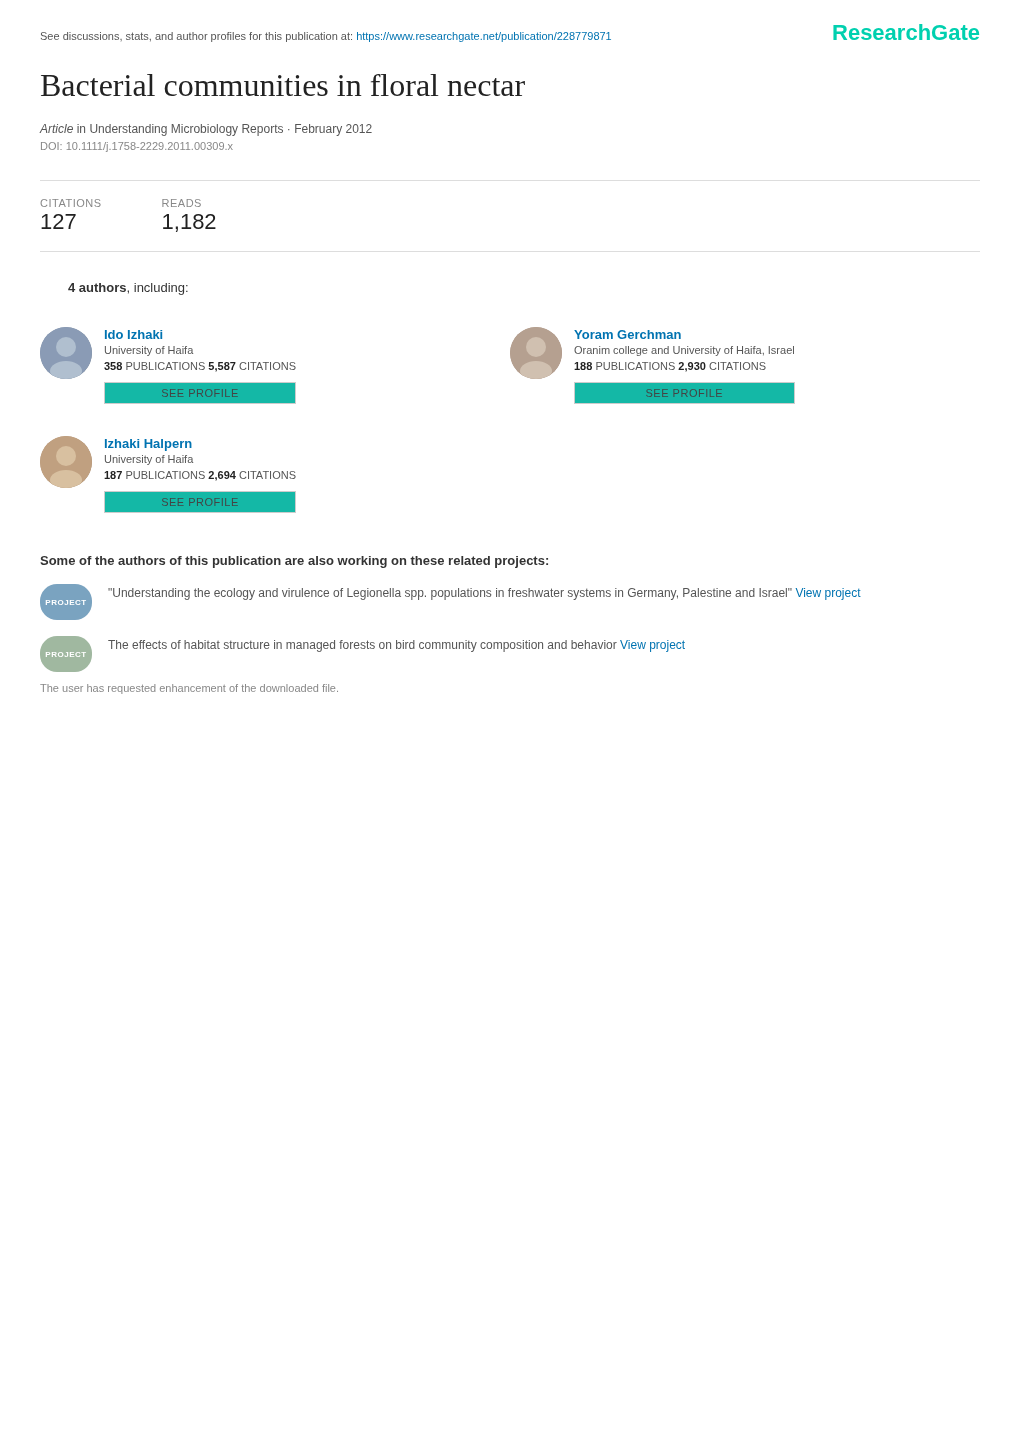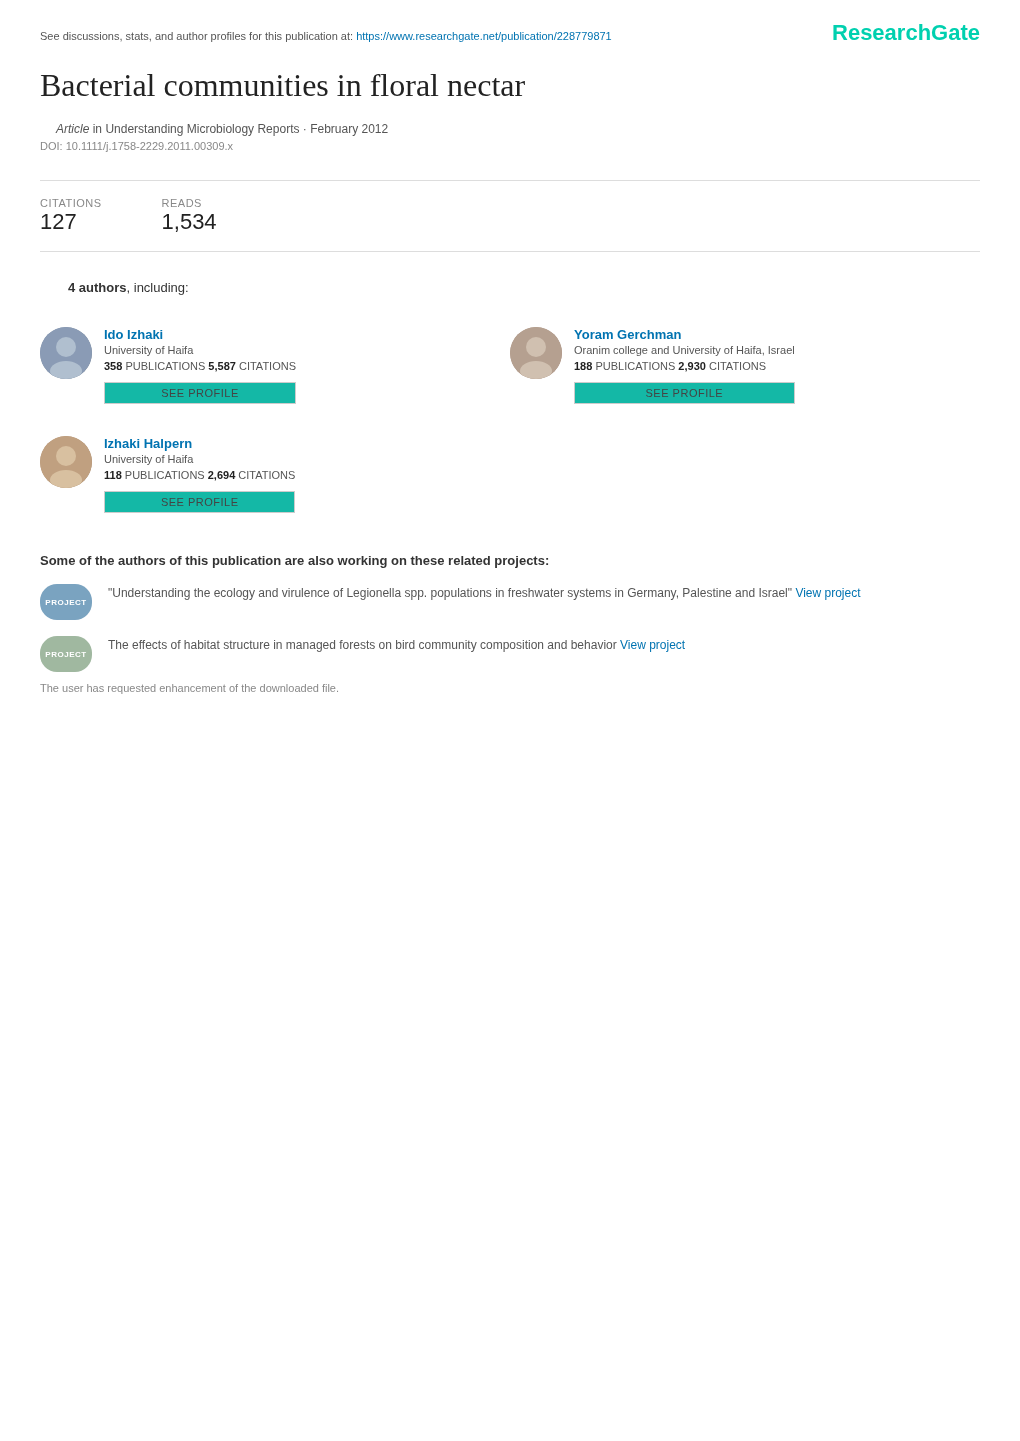--- a/index.html
+++ b/index.html
@@ -46,21 +46,20 @@
     }
     .article-meta {
       font-size: 12px;
       color: #555;
       margin-bottom: 4px;
       font-family: Arial, sans-serif;
     }
     .article-meta span.meta-label {
       font-style: italic;
       color: #555;
-      margin-left: 16px;
     }
     .article-meta span.meta-journal {
       color: #555;
     }
     .doi-line {
       font-size: 11px;
       color: #888;
       margin-bottom: 28px;
       font-family: Arial, sans-serif;
     }
@@ -265,21 +264,21 @@
   </div>
 
   <hr class="divider">
   <div class="stats-row">
     <div class="stat-block">
       <span class="stat-label">CITATIONS</span>
       <span class="stat-value">127</span>
     </div>
     <div class="stat-block">
       <span class="stat-label">READS</span>
-      <span class="stat-value">1,534</span>
+      <span class="stat-value">1,182</span>
     </div>
   </div>
 
   <div class="authors-section">
     <div class="authors-heading">
       <strong>4 authors</strong><span>, including:</span>
     </div>
 
     <div class="authors-grid">
 
@@ -330,21 +329,21 @@
           <svg width="52" height="52" viewBox="0 0 52 52">
             <circle cx="26" cy="26" r="26" fill="#c0a080"></circle>
             <circle cx="26" cy="20" r="10" fill="#d8c0a0"></circle>
             <ellipse cx="26" cy="44" rx="16" ry="10" fill="#d8c0a0"></ellipse>
           </svg>
         </div>
         <div class="author-info">
           <a class="author-name">Izhaki Halpern</a>
           <span class="author-institution">University of Haifa</span>
           <div class="author-stats">
-            <strong>118</strong>
+            <strong>187</strong>
             <span> PUBLICATIONS  </span>
             <strong>2,694</strong>
             <span> CITATIONS</span>
           </div>
           <button class="see-profile-btn">SEE PROFILE</button>
         </div>
       </div>
 
     </div>
   </div>

